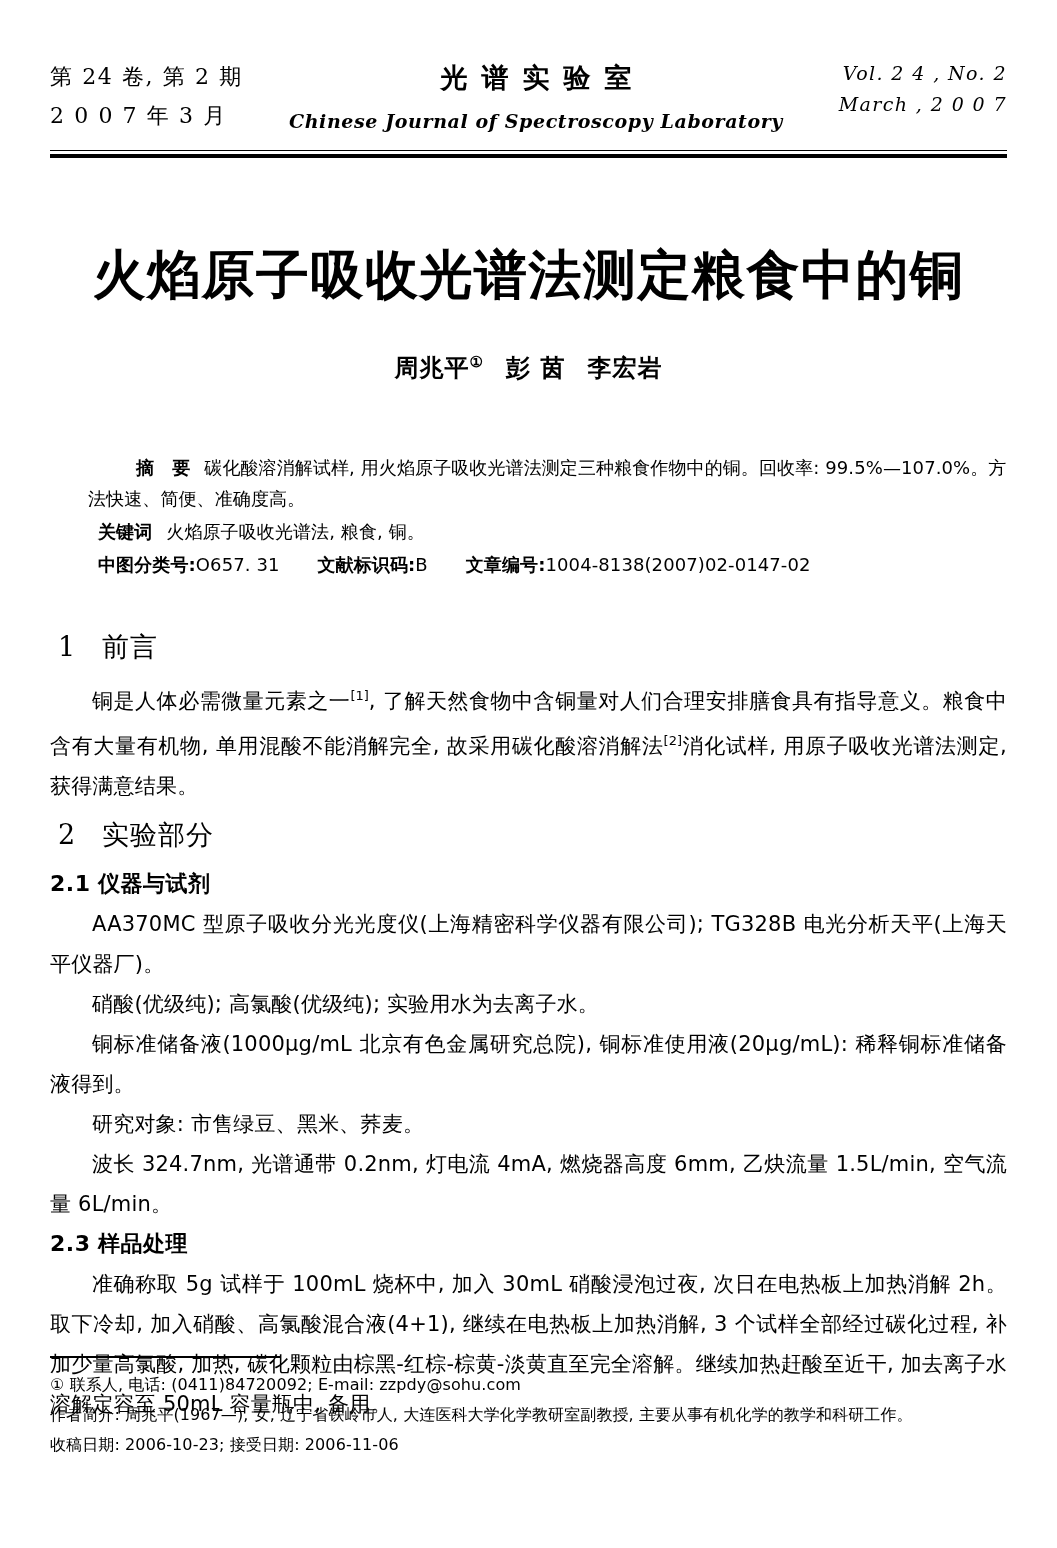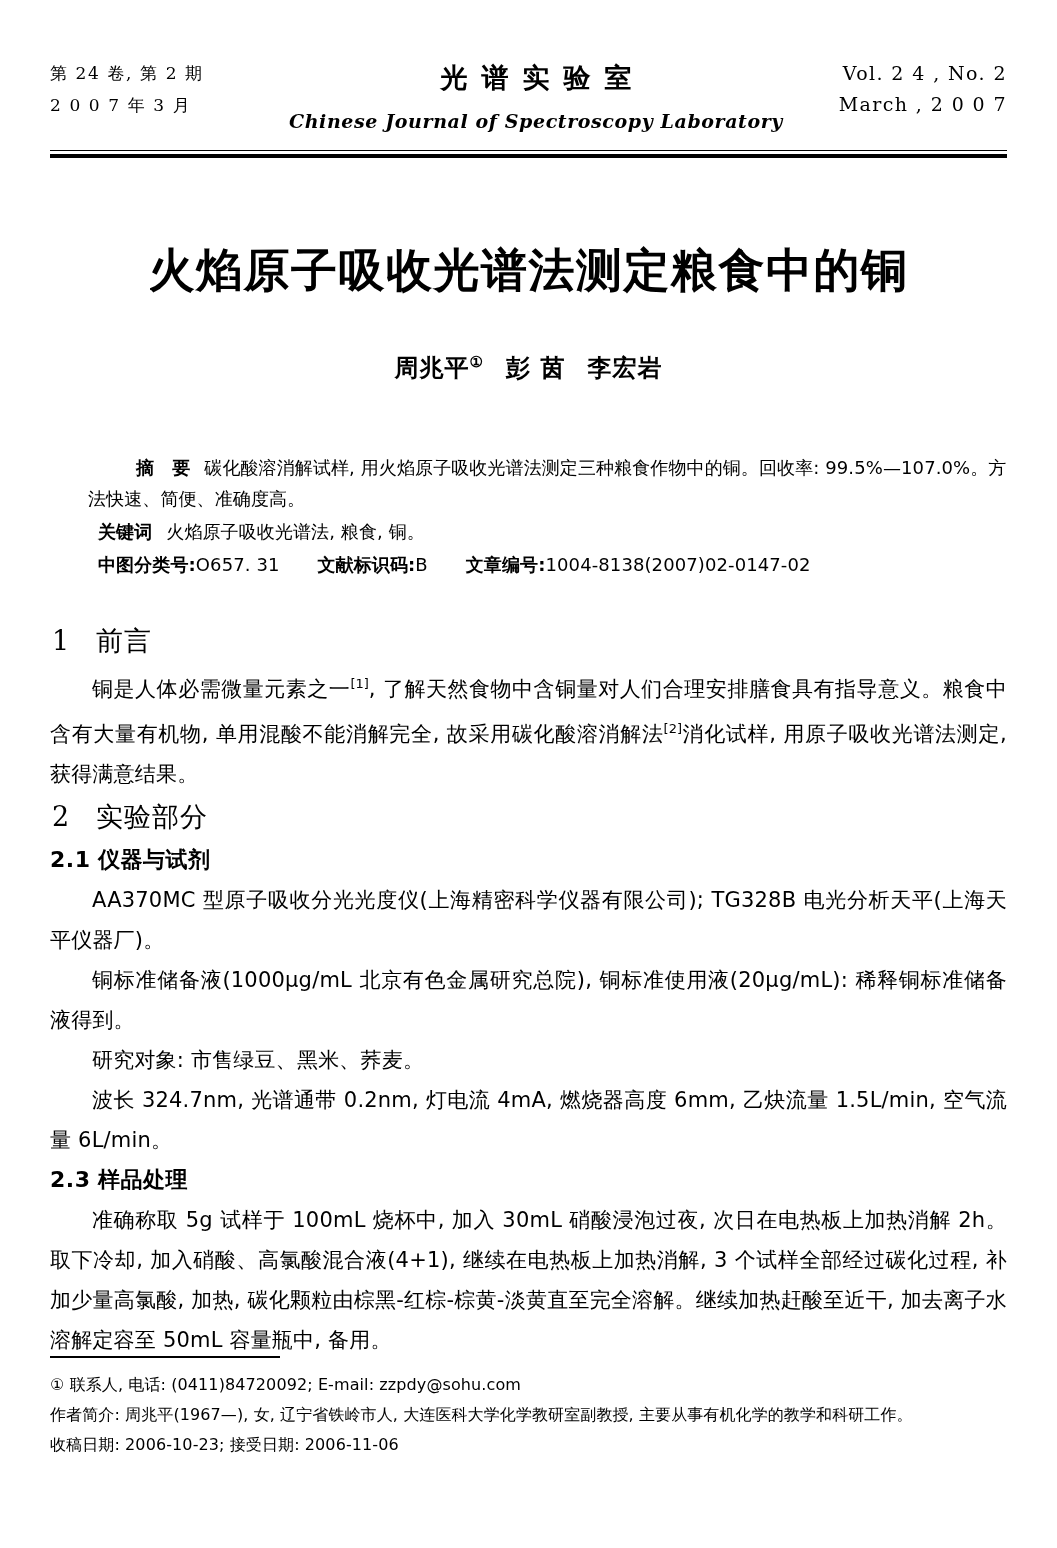--- a/index.html
+++ b/index.html
@@ -40,21 +40,21 @@
     flex: 1;
     text-align: center;
     margin-top: -2px;
   }
   .mast-right {
     width: 215px;
     text-align: right;
   }
   .mast-left-line {
     font-family: "DejaVu Serif", "Liberation Serif", serif;
-    font-size: 17px;
+    font-size: 22px;
     letter-spacing: 1.6px;
     white-space: nowrap;
   }
   .journal-cn {
     font-family: Liberation Sans, sans-serif;
     font-weight: bold;
     font-size: 27px;
     letter-spacing: 14px;
     padding-left: 14px;
   }
@@ -64,20 +64,21 @@
     font-weight: bold;
     font-size: 19px;
     letter-spacing: 0.6px;
     margin-top: 5px;
   }
   .mast-right-line {
     font-family: "DejaVu Serif", "Liberation Serif", serif;
     font-size: 19px;
     letter-spacing: 1.4px;
     white-space: nowrap;
+    font-style: italic;
   }
 
   .rule-top {
     position: absolute;
     left: 50px;
     top: 150px;
     width: 957px;
     height: 1px;
     background: #000;
   }
@@ -92,21 +93,21 @@
 
   
   .doc-title {
     position: absolute;
     left: 0;
     top: 240px;
     width: 1057px;
     text-align: center;
     font-family: "DejaVu Sans", "Liberation Sans", sans-serif;
     font-weight: bold;
-    font-size: 46px;
+    font-size: 53px;
     letter-spacing: 1.5px;
   }
   .authors {
     position: absolute;
     left: 0;
     top: 352px;
     width: 1057px;
     text-align: center;
     font-family: "DejaVu Serif", "Liberation Serif", serif;
     font-weight: bold;
@@ -155,21 +156,21 @@
   .class-line .cgap { display: inline-block; width: 38px; }
 
   
   .body-area {
     position: absolute;
     left: 50px;
     top: 618px;
     width: 957px;
   }
   h2.sec {
-    margin: 2px;
+    margin: 8px;
     font-family: "DejaVu Serif", "Liberation Serif", serif;
     font-weight: normal;
     font-size: 27px;
     letter-spacing: 1px;
     line-height: 42px;
   }
   h2.sec .num { display: inline-block; min-width: 44px; }
   h3.subsec {
     margin: 0;
     font-family: "DejaVu Sans", "Liberation Sans", sans-serif;
@@ -258,20 +259,21 @@
       <b>中图分类号:</b><span>O657. 31</span><span class="cgap"></span><b>文献标识码:</b><span>B</span><span class="cgap"></span><b>文章编号:</b><span>1004-8138(2007)02-0147-02</span>
     </div>
   </div>
 
   <div class="body-area" id="body-area">
       <h2 class="sec"><span class="num">1</span><span>前言</span></h2>
       <p class="para">铜是人体必需微量元素之一<sup class="ref">[1]</sup>, 了解天然食物中含铜量对人们合理安排膳食具有指导意义。粮食中含有大量有机物, 单用混酸不能消解完全, 故采用碳化酸溶消解法<sup class="ref">[2]</sup>消化试样, 用原子吸收光谱法测定, 获得满意结果。</p>
       <h2 class="sec"><span class="num">2</span><span>实验部分</span></h2>
       <h3 class="subsec"><span class="num">2.1</span><span>仪器与试剂</span></h3>
       <p class="para">AA370MC 型原子吸收分光光度仪(上海精密科学仪器有限公司); TG328B 电光分析天平(上海天平仪器厂)。</p>
+      <p class="para">硝酸(优级纯); 高氯酸(优级纯); 实验用水为去离子水。</p>
       <p class="para">铜标准储备液(1000μg/mL 北京有色金属研究总院), 铜标准使用液(20μg/mL): 稀释铜标准储备液得到。</p>
       <p class="para">研究对象: 市售绿豆、黑米、荞麦。</p>
       <p class="para">波长 324.7nm, 光谱通带 0.2nm, 灯电流 4mA, 燃烧器高度 6mm, 乙炔流量 1.5L/min, 空气流量 6L/min。</p>
       <h3 class="subsec"><span class="num">2.3</span><span>样品处理</span></h3>
       <p class="para">准确称取 5g 试样于 100mL 烧杯中, 加入 30mL 硝酸浸泡过夜, 次日在电热板上加热消解 2h。取下冷却, 加入硝酸、高氯酸混合液(4+1), 继续在电热板上加热消解, 3 个试样全部经过碳化过程, 补加少量高氯酸, 加热, 碳化颗粒由棕黑-红棕-棕黄-淡黄直至完全溶解。继续加热赶酸至近干, 加去离子水溶解定容至 50mL 容量瓶中, 备用。</p>
     </div>
 
   <div class="foot-rule"></div>
   <div class="footnotes">
     <div>① 联系人, 电话: (0411)84720092; E-mail: zzpdy@sohu.com</div>

